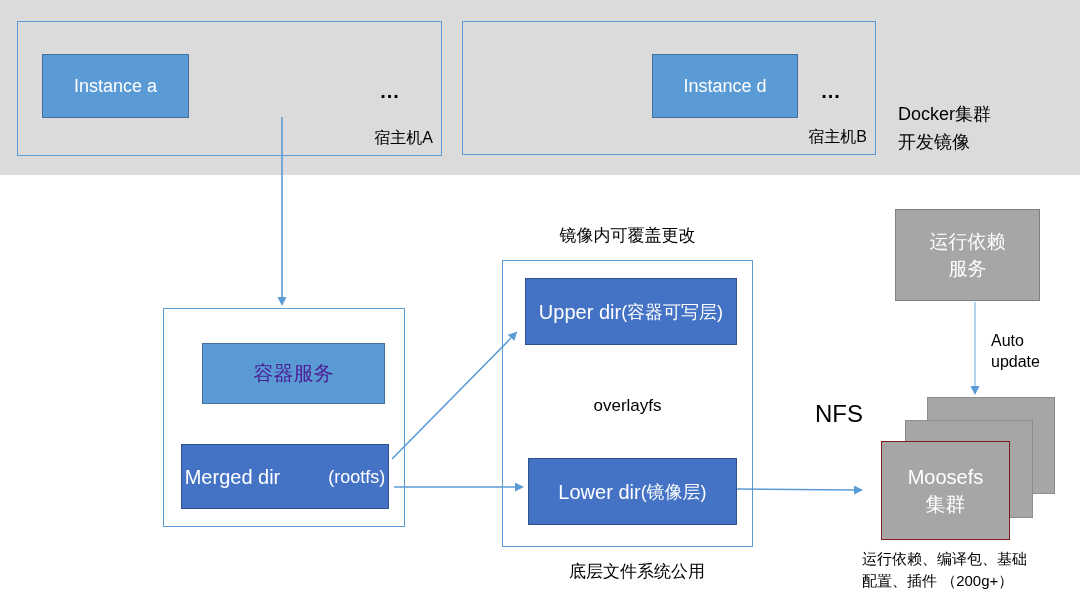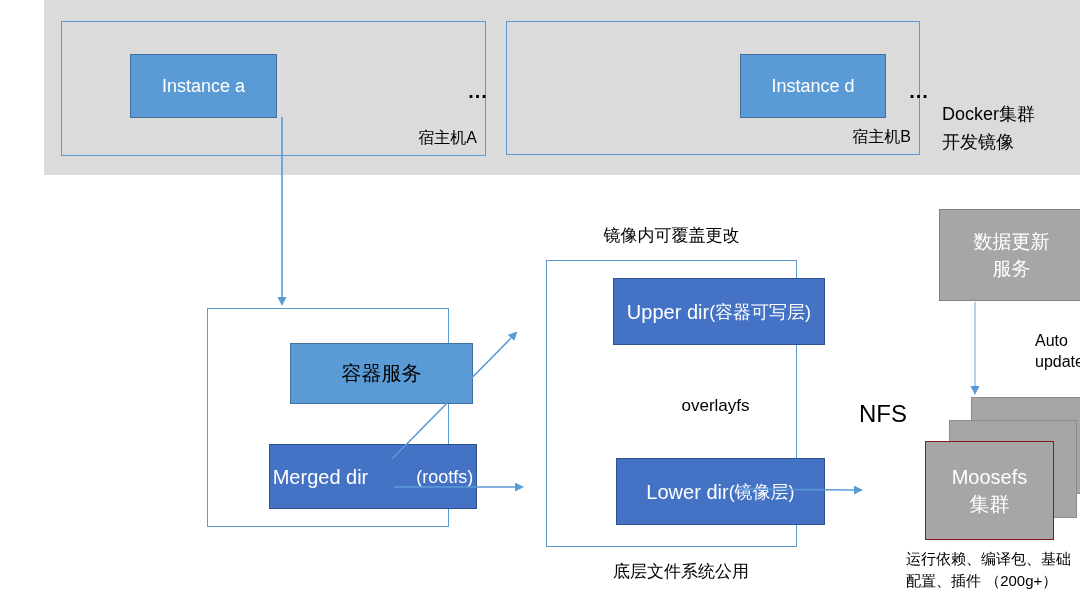--- a/index.html
+++ b/index.html
@@ -1,33 +1,33 @@
 <!DOCTYPE html>
 <html><head>
 <meta charset="utf-8">
 <style>
   html,body{margin:0;padding:0;background:#ffffff;}
   .canvas{
     position:relative;width:1080px;height:611px;background:#ffffff;
     font-family:"Liberation Sans", sans-serif;color:#111;overflow:hidden;
   }
-  .abs{position:absolute;box-sizing:border-box;margin-left:44px;}
+  .abs{position:absolute;box-sizing:border-box;}
   .band{background:#dbdbdb;}
   .hostbox{background:#dbdbdb;border:1.5px solid #5b9bd5;}
   .instance{
     background:#5b9bd5;border:1px solid #41719c;color:#ffffff;
     display:flex;align-items:center;justify-content:center;
     font-size:18px;
   }
   .dots{font-size:20px;font-weight:bold;color:#000;text-align:center;letter-spacing:1px;}
   .hostlabel{position:absolute;right:8px;bottom:6px;font-size:16px;color:#000;}
   .cluster-label{font-size:18px;line-height:28px;color:#000;}
   .whitebox{background:#ffffff;border:1.5px solid #5b9bd5;}
   .node-light{
-    background:#5b9bd5;border:1px solid #41719c;color:#000000;
+    background:#5b9bd5;border:1px solid #41719c;color:#4c1d95;
     display:flex;align-items:center;justify-content:center;font-size:20px;
   }
   .node-dark{
     background:#4472c4;border:1px solid #2f528f;color:#fff;
     display:flex;flex-direction:row;align-items:center;justify-content:center;
     text-align:center;line-height:26px;
   }
   .node-dark .l1{font-size:20px;}
   .node-dark .l2{font-size:18px;}
   .plain{color:#000;}
@@ -90,21 +90,21 @@
       <div class="l1">Lower dir</div>
       <div class="l2">(镜像层)</div>
     </div>
   </div>
 
   <div class="abs plain center" style="left:512px;top:560px;width:250px;font-size:17px;">底层文件系统公用</div>
 
   <div class="abs plain" style="left:815px;top:400px;font-size:24px;">NFS</div>
 
   <div class="abs graybox" style="left:895px;top:209px;width:145px;height:92px;font-size:19px;">
-    <div>数据更新</div>
+    <div>运行依赖</div>
     <div>服务</div>
   </div>
 
   <div class="abs plain" style="left:991px;top:330px;font-size:16px;line-height:21px;">
     <div>Auto</div>
     <div>update</div>
   </div>
 
   <div class="abs stackbox" style="left:927px;top:397px;width:128px;height:97px;"></div>
   <div class="abs stackbox" style="left:905px;top:420px;width:128px;height:98px;"></div>

